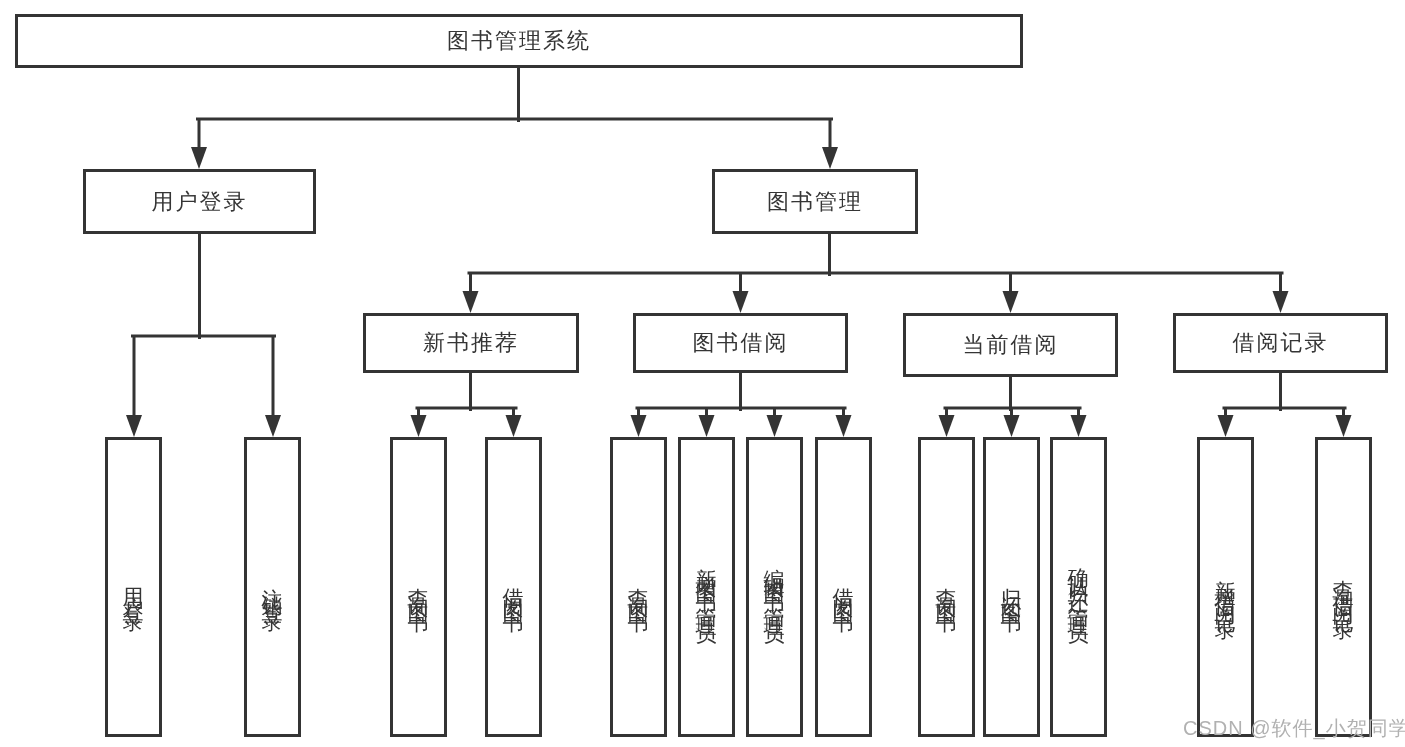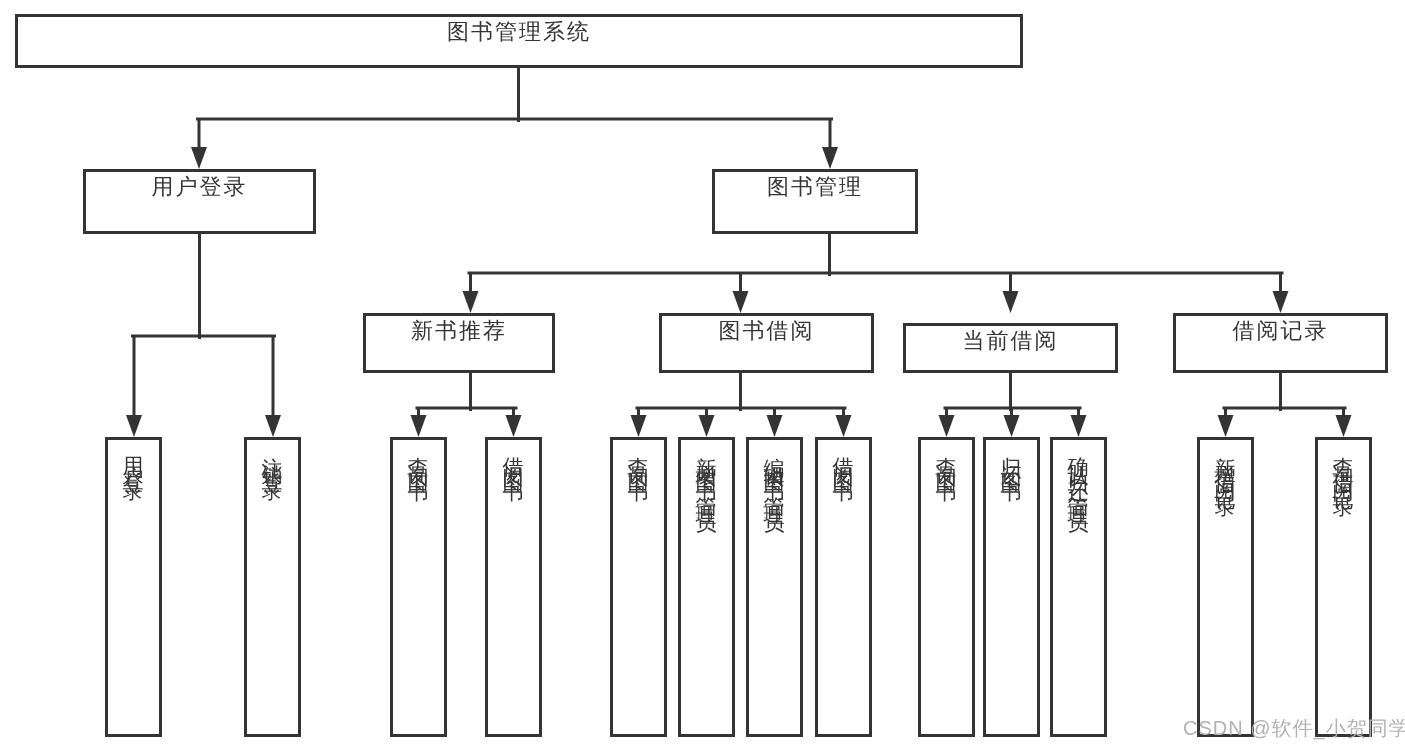--- a/index.html
+++ b/index.html
@@ -10,21 +10,21 @@
     font-family:"Liberation Sans","DejaVu Sans",sans-serif;
     overflow:hidden;
   }
   #wires{position:absolute;left:0;top:0;z-index:1;}
   .box{
     position:absolute;
     box-sizing:border-box;
     border:3px solid #343434;
     background:#ffffff;
     color:#353535;
-    display:flex;align-items:flex-start;justify-content:center;
+    display:flex;align-items:center;justify-content:center;
     z-index:2;
   }
   .hbox{font-size:22px;letter-spacing:2px;}
   .vbox .vtext{
     writing-mode:vertical-rl;
     text-orientation:mixed;
     font-size:21px;
     letter-spacing:8px;
     line-height:1;
     white-space:nowrap;
@@ -106,27 +106,27 @@
     <span>图书管理系统</span>
   </div>
 
   <div class="box hbox" style="left:83px;top:169px;width:233px;height:65px">
     <span>用户登录</span>
   </div>
   <div class="box hbox" style="left:712px;top:169px;width:206px;height:65px">
     <span>图书管理</span>
   </div>
 
-  <div class="box hbox" style="left:363px;top:313px;width:192px;height:60px">
+  <div class="box hbox" style="left:363px;top:313px;width:216px;height:60px">
     <span>新书推荐</span>
   </div>
-  <div class="box hbox" style="left:659px;top:313px;width:215px;height:60px">
+  <div class="box hbox" style="left:633px;top:313px;width:215px;height:60px">
     <span>图书借阅</span>
   </div>
-  <div class="box hbox" style="left:903px;top:323px;width:215px;height:50px">
+  <div class="box hbox" style="left:903px;top:313px;width:215px;height:64px">
     <span>当前借阅</span>
   </div>
   <div class="box hbox" style="left:1173px;top:313px;width:215px;height:60px">
     <span>借阅记录</span>
   </div>
 
   <div class="box vbox" style="left:105px;top:437px;width:57px;height:300px">
     <span class="vtext">用户登录</span>
   </div>
   <div class="box vbox" style="left:244px;top:437px;width:57px;height:300px">

